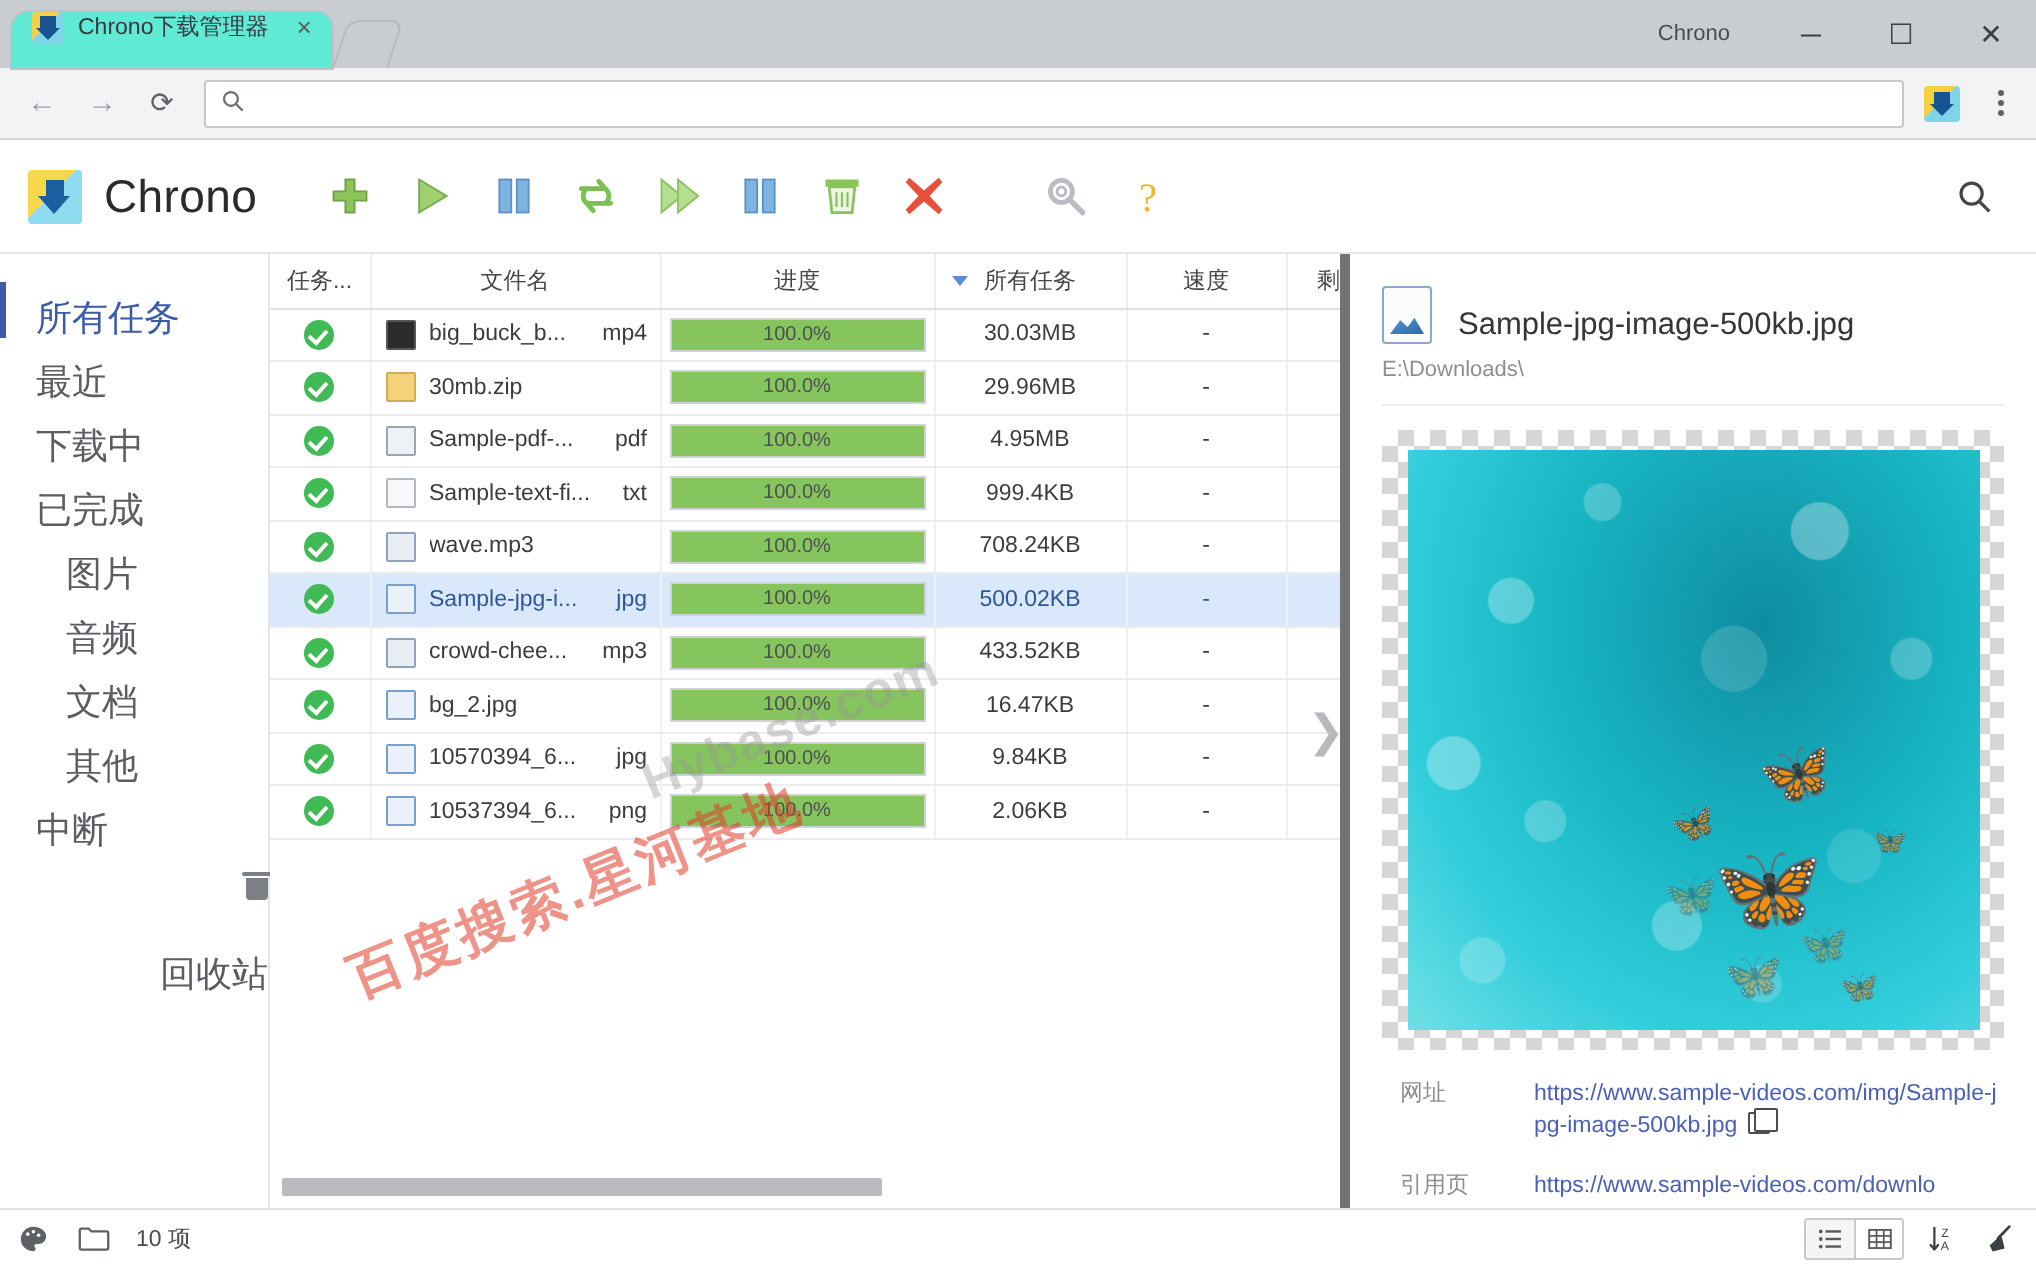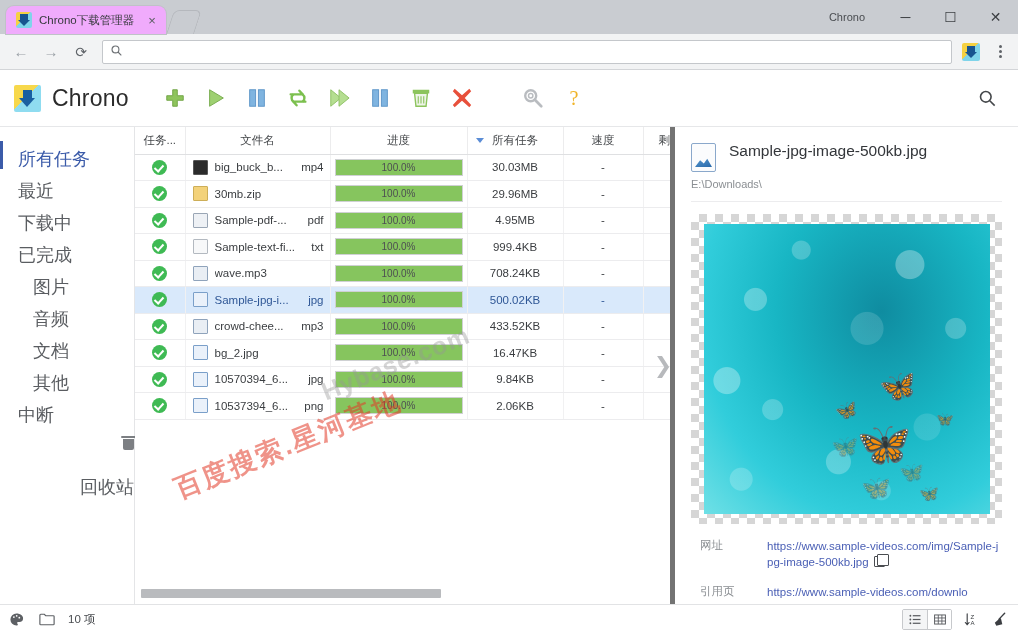--- a/index.html
+++ b/index.html
@@ -17,24 +17,24 @@
     height: 34px;
     background: #c9ccd1;
     display: flex;
     align-items: flex-end;
     padding-left: 6px;
     position: relative;
   }
   .tab {
     height: 28px;
     width: 160px;
-    background: #f0abfc;
+    background: #5eead4;
     border-radius: 8px 8px 0 0;
     display: flex;
-    align-items: center;
+    align-items: flex-start;
     padding: 0 6px 0 10px;
     gap: 7px;
     position: relative;
     box-shadow: 0 0 0 1px #bfc2c7;
   }
   .tab-favicon {
     width: 16px; height: 16px;
     flex: 0 0 16px;
     background: linear-gradient(135deg,#f5d142 0%,#f5d142 45%,#7fd4ea 45%,#7fd4ea 100%);
     border-radius: 2px;
@@ -409,21 +409,21 @@
   }
   .detail-file-icon::after {
     content: "";
     position: absolute; left: 3px; bottom: 4px;
     width: 17px; height: 11px;
     background: linear-gradient(160deg,#5e9fd4,#2a6aab);
     clip-path: polygon(0 100%, 30% 38%, 52% 68%, 72% 26%, 100% 100%);
   }
   .detail-title {
     font-size: 15.5px; color: #33363a;
-    line-height: 20px; margin-top: 0;
+    line-height: 20px; margin-top: 12px;
     word-break: break-all;
   }
   .detail-path {
     font-size: 11px; color: #8b8f93;
     margin: 6px 0 0 0;
   }
   .detail-divider { height:1px; background:#ececee; margin: 11px 0 0 0; }
   .preview-box {
     margin-top: 12px;
     height: 310px;

